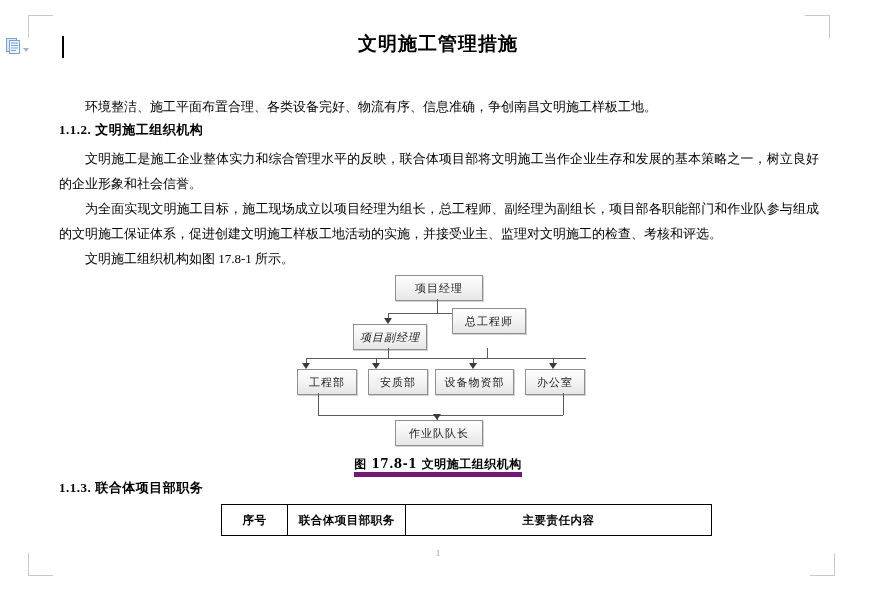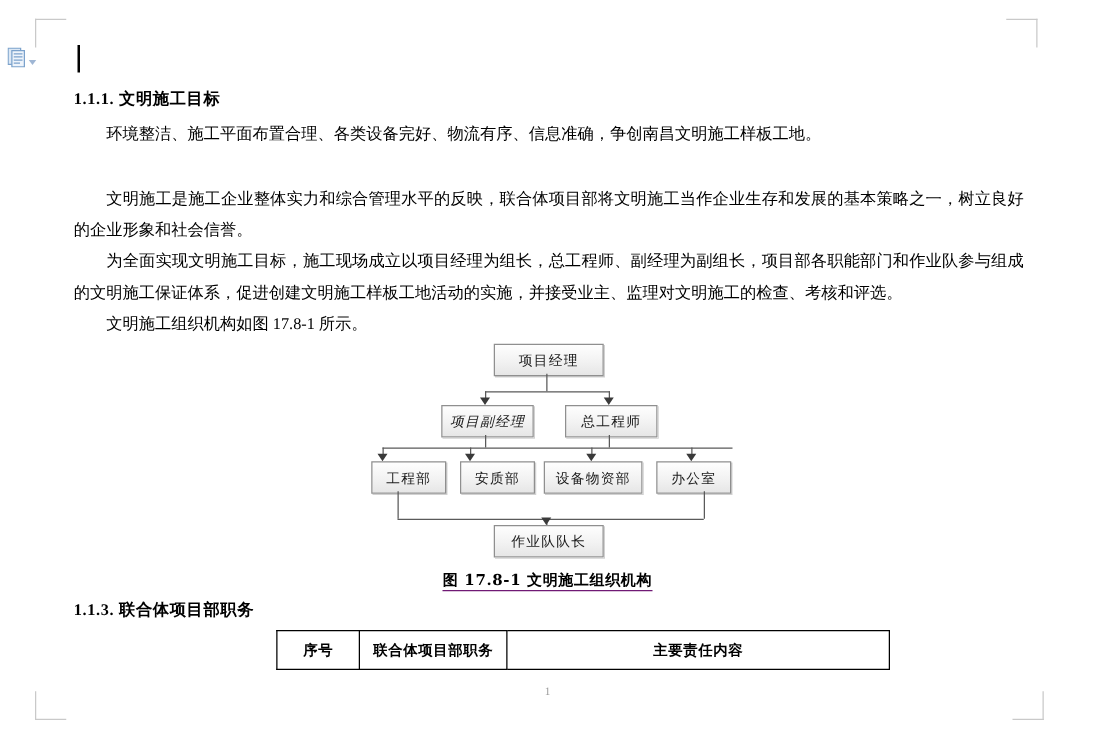--- a/index.html
+++ b/index.html
@@ -79,21 +79,21 @@
     border-left:4px solid transparent;border-right:4px solid transparent;
     border-top:6px solid #3a3a3a;
   }
 
   
   .fig-caption{
     position:absolute;left:0;right:0;top:456px;text-align:center;
     font-family:"DejaVu Serif","Liberation Serif",serif;
     font-weight:bold;font-size:12px;
   }
-  .fig-caption span{border-bottom:1px solid #701a75;padding-bottom:1px;letter-spacing:0.5px;}
+  .fig-caption span{border-bottom:5px solid #701a75;padding-bottom:1px;letter-spacing:0.5px;}
 
   
   .resp-table{
     position:absolute;left:189px;top:504px;width:491px;
     border-collapse:collapse;
     font-family:Liberation Serif, serif;
     font-size:11.5px;
     margin-left:32px;
   }
   .resp-table td{
@@ -133,26 +133,27 @@
         <line x1="5" y1="7.5" x2="12" y2="7.5" stroke="#7ba2cc" stroke-width="1"></line>
         <line x1="5" y1="10" x2="12" y2="10" stroke="#7ba2cc" stroke-width="1"></line>
         <line x1="5" y1="12.5" x2="10" y2="12.5" stroke="#7ba2cc" stroke-width="1"></line>
       </svg>
     </span>
     <span class="caret"></span>
   </div>
 
   <div class="text-caret"></div>
 
-
-  <div class="heading" style="top:70px;">
-    <span class="num">1.1.1.</span><span class="txt">文明施工目标</span>
-  </div>
+  <div class="doc-title">文明施工管理措施</div>
+
   <div class="para" style="top:94px;">环境整洁、施工平面布置合理、各类设备完好、物流有序、信息准确，争创南昌文明施工样板工地。</div>
 
+  <div class="heading" style="top:121px;">
+    <span class="num">1.1.2.</span><span class="txt">文明施工组织机构</span>
+  </div>
   <div class="para" style="top:196px;">为全面实现文明施工目标，施工现场成立以项目经理为组长，总工程师、副经理为副组长，项目部各职能部门和作业队参与组成的文明施工保证体系，促进创建文明施工样板工地活动的实施，并接受业主、监理对文明施工的检查、考核和评选。</div>
   <div class="para" style="top:146px;">文明施工是施工企业整体实力和综合管理水平的反映，联合体项目部将文明施工当作企业生存和发展的基本策略之一，树立良好的企业形象和社会信誉。</div>
   <div class="para" style="top:246px;">文明施工组织机构如图 17.8-1 所示。</div>
 
   <div class="chart">
 
     <div class="node" style="left:115px;top:7px;width:86px;height:24px;">
       <span>项目经理</span>
     </div>
 
@@ -160,21 +161,21 @@
 
     <div class="conn h" style="left:108px;top:45px;width:100px;"></div>
     <div class="conn v" style="left:108px;top:45px;height:7px;"></div>
     <div class="conn v" style="left:207px;top:45px;height:7px;"></div>
     <div class="arrow" style="left:104px;top:50px;"></div>
     <div class="arrow" style="left:203px;top:50px;"></div>
 
     <div class="node" style="left:73px;top:56px;width:72px;height:24px;font-style:italic;">
       <span>项目副经理</span>
     </div>
-    <div class="node" style="left:172px;top:56px;width:72px;height:24px;align-items:center;">
+    <div class="node" style="left:172px;top:40px;width:72px;height:24px;align-items:center;">
       <span>总工程师</span>
     </div>
 
     <div class="conn v" style="left:108px;top:80px;height:10px;"></div>
     <div class="conn v" style="left:207px;top:80px;height:10px;"></div>
 
     <div class="conn h" style="left:26px;top:90px;width:280px;"></div>
     <div class="conn v" style="left:26px;top:90px;height:7px;"></div>
     <div class="conn v" style="left:96px;top:90px;height:7px;"></div>
     <div class="conn v" style="left:193px;top:90px;height:7px;"></div>

